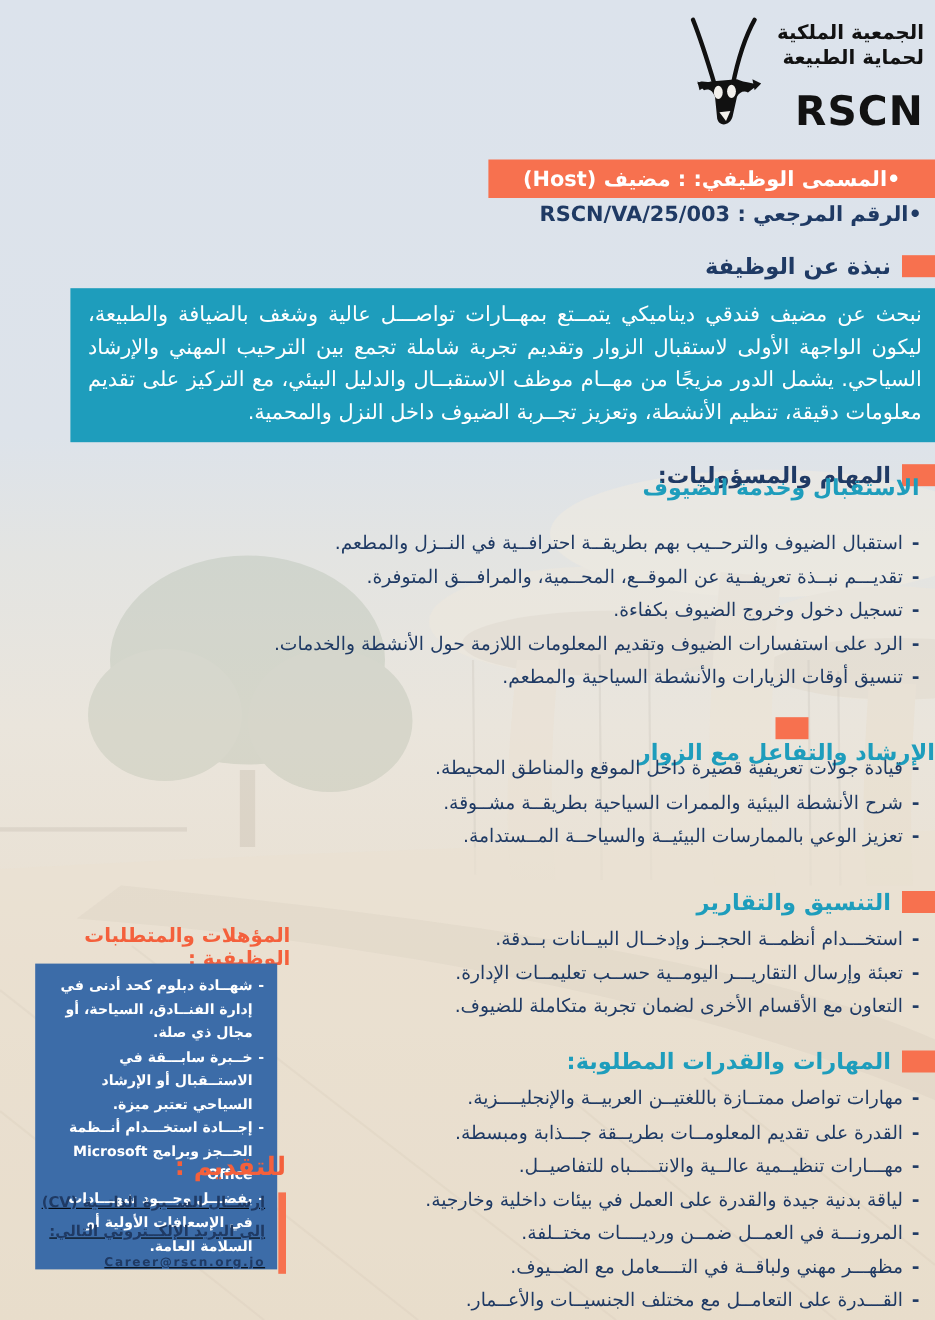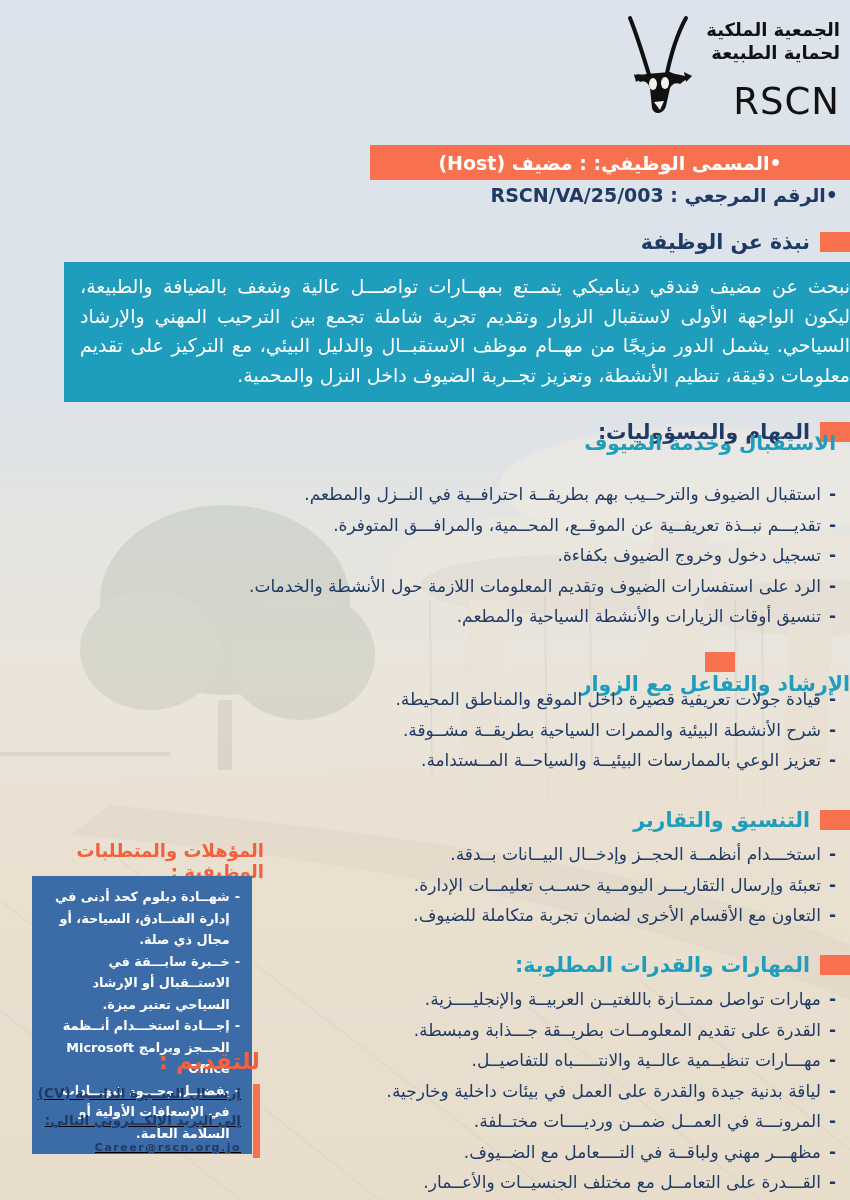--- a/index.html
+++ b/index.html
@@ -15,42 +15,42 @@
     direction:rtl;
     background:linear-gradient(180deg,
       #dce3ec 0%, #dde3ea 33%, #e3e4e2 42%,
       #eae5dc 55%, #e9e0d2 72%, #e7dbc9 100%);
   }
   .scenery{position:absolute;inset:0;opacity:.55;pointer-events:none;}
   
   .logo{position:absolute;top:14px;right:10px;display:flex;align-items:center;gap:8px;}
   .logo-text{text-align:right;color:#121212;}
   .logo-ar{font-size:18px;font-weight:bold;line-height:23px;letter-spacing:.5px;}
-  .logo-abbr{font-size:37px;font-weight:400;letter-spacing:1px;line-height:40px;margin-top:18px;}
+  .logo-abbr{font-size:37px;font-weight:700;letter-spacing:1px;line-height:40px;margin-top:18px;}
   
   .title-bar{
-    position:absolute;top:145px;right:0;width:480px;height:35px;
+    position:absolute;top:145px;right:0;width:406px;height:35px;
     background:#F7714F;display:flex;align-items:center;justify-content:center;
     color:#ffffff;font-weight:bold;font-size:19px;
   }
   .ref-line{
     position:absolute;top:184px;right:12px;
     color:#1F3A64;font-weight:bold;font-size:19px;
   }
   
   .sec{position:absolute;right:0;display:flex;align-items:center;}
   .sec .marker{width:30px;height:20px;background:#F7714F;margin-left:10px;flex:0 0 auto;}
   .sec .sec-label{font-weight:bold;font-size:20.5px;}
   .navy{color:#1F3A64;}
   .teal-text{color:#1E9DBC;}
   
   .about-box{
     position:absolute;top:262px;right:0;left:64px;
     background:#1E9DBC;color:#ffffff;
-    padding:10px 0 12px 16px;
+    padding:10px 12px 12px 16px;
     font-size:19px;line-height:29.5px;
     text-align:justify;
   }
   .sub-header{
     position:absolute;right:14px;
     color:#1E9DBC;font-weight:bold;font-size:20px;
   }
   
   .blist{position:absolute;right:14px;color:#1F3A64;font-size:17px;}
   .bullet{display:flex;gap:8px;line-height:30.5px;}

